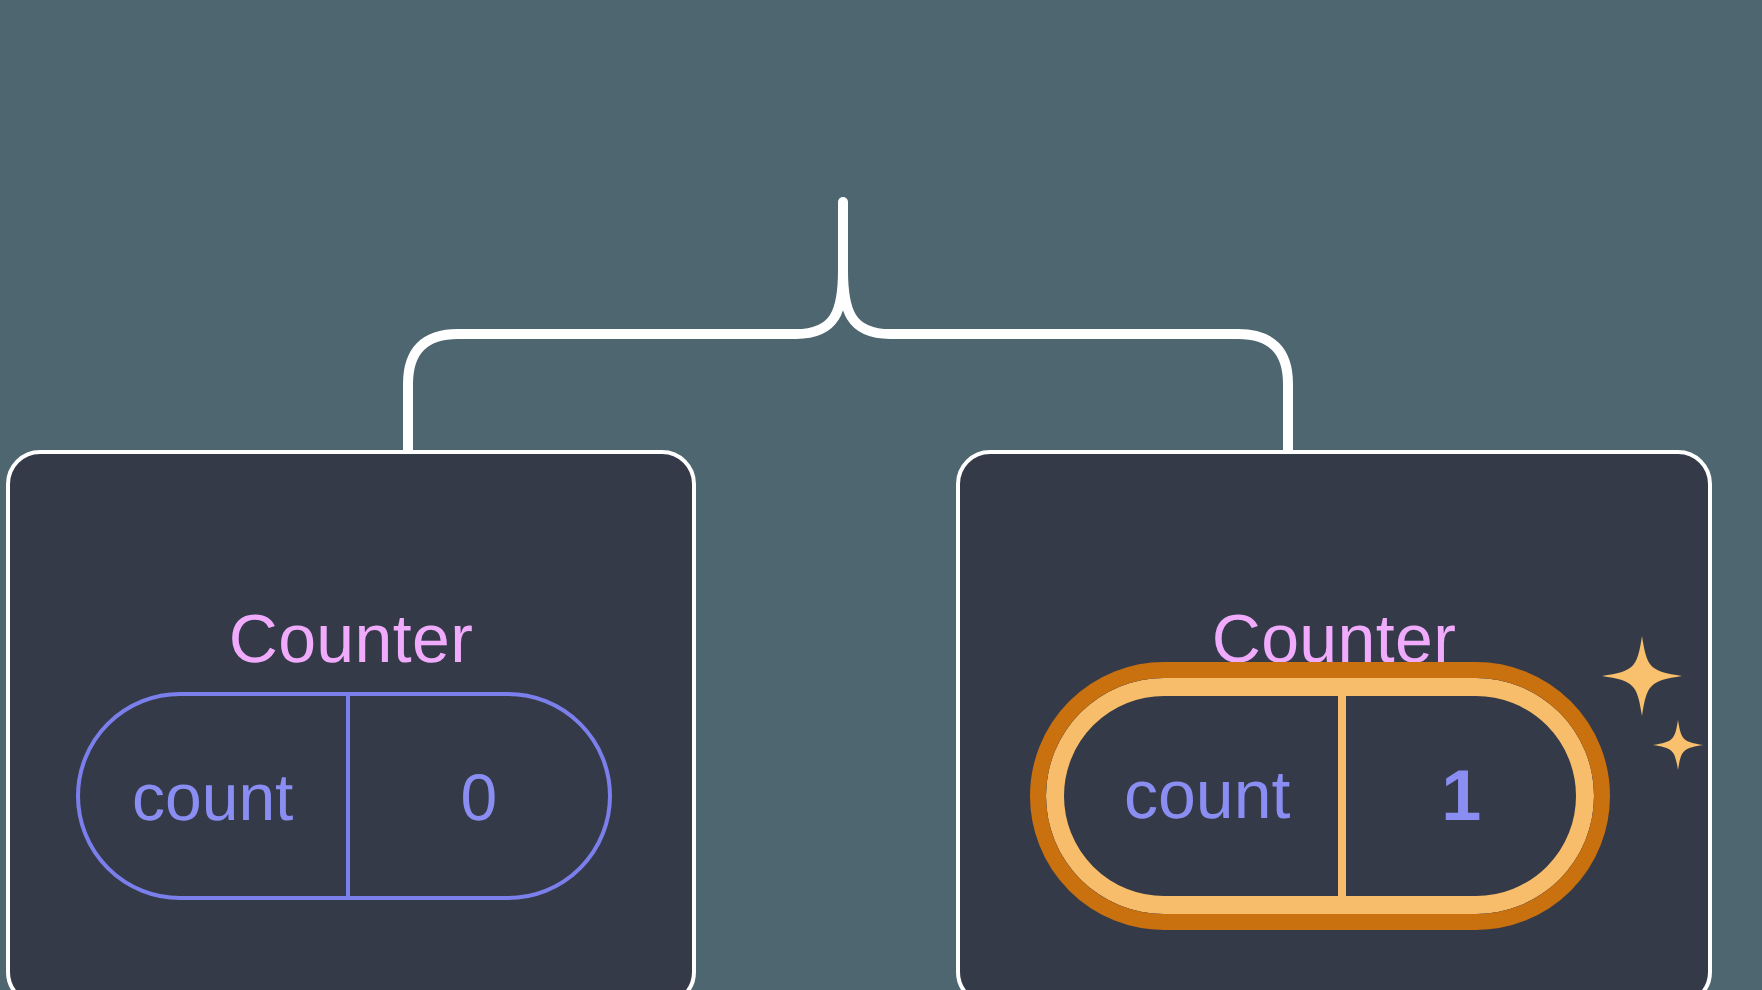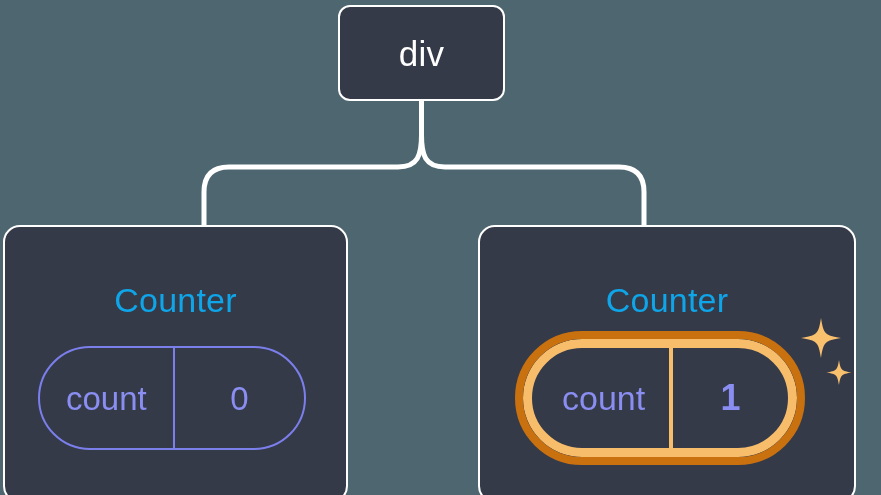--- a/index.html
+++ b/index.html
@@ -50,25 +50,26 @@
   .card {
     top:225px;
     height:278px;
     border-radius:17px;
     padding-top:56px;
   }
   #node-counter-left  { left:3px;   width:345px; }
   #node-counter-right { left:478px; width:378px; }
 
   .node-title {
-    color:#0ea5e9;
+    color:#f0abfc;
     font-size:34px;
     font-weight:400;
     letter-spacing:0.2px;
     line-height:1;
+    margin-top:20px;
   }
 
   
   .pill-wrap {
     position:absolute;
     display:flex;
     align-items:flex-start;
   }
   #pill-wrap-left  { left:38px;  top:346px; }
   #pill-wrap-right { left:515px; top:331px; }
@@ -140,23 +141,20 @@
 
     <path d="M 421.5 101 L 421.5 135" stroke="#ffffff" stroke-width="5" stroke-linecap="round"></path>
 
     <path d="M 421.5 135 C 421.5 155, 418 167, 398 167
              L 229 167 Q 204 167 204 192 L 204 225" stroke="#ffffff" stroke-width="5" stroke-linecap="round" stroke-linejoin="round"></path>
 
     <path d="M 421.5 135 C 421.5 155, 425 167, 445 167
              L 619 167 Q 644 167 644 192 L 644 225" stroke="#ffffff" stroke-width="5" stroke-linecap="round" stroke-linejoin="round"></path>
   </svg>
 
-  <div class="node" id="node-div">
-    <span class="node-title-root">div</span>
-  </div>
 
   <div class="node card" id="node-counter-left">
     <span class="node-title">Counter</span>
   </div>
 
   <div class="pill-wrap" id="pill-wrap-left">
     <div class="pill pill-plain">
       <div class="pill-key">count</div>
       <div class="pill-val">0</div>
     </div>

